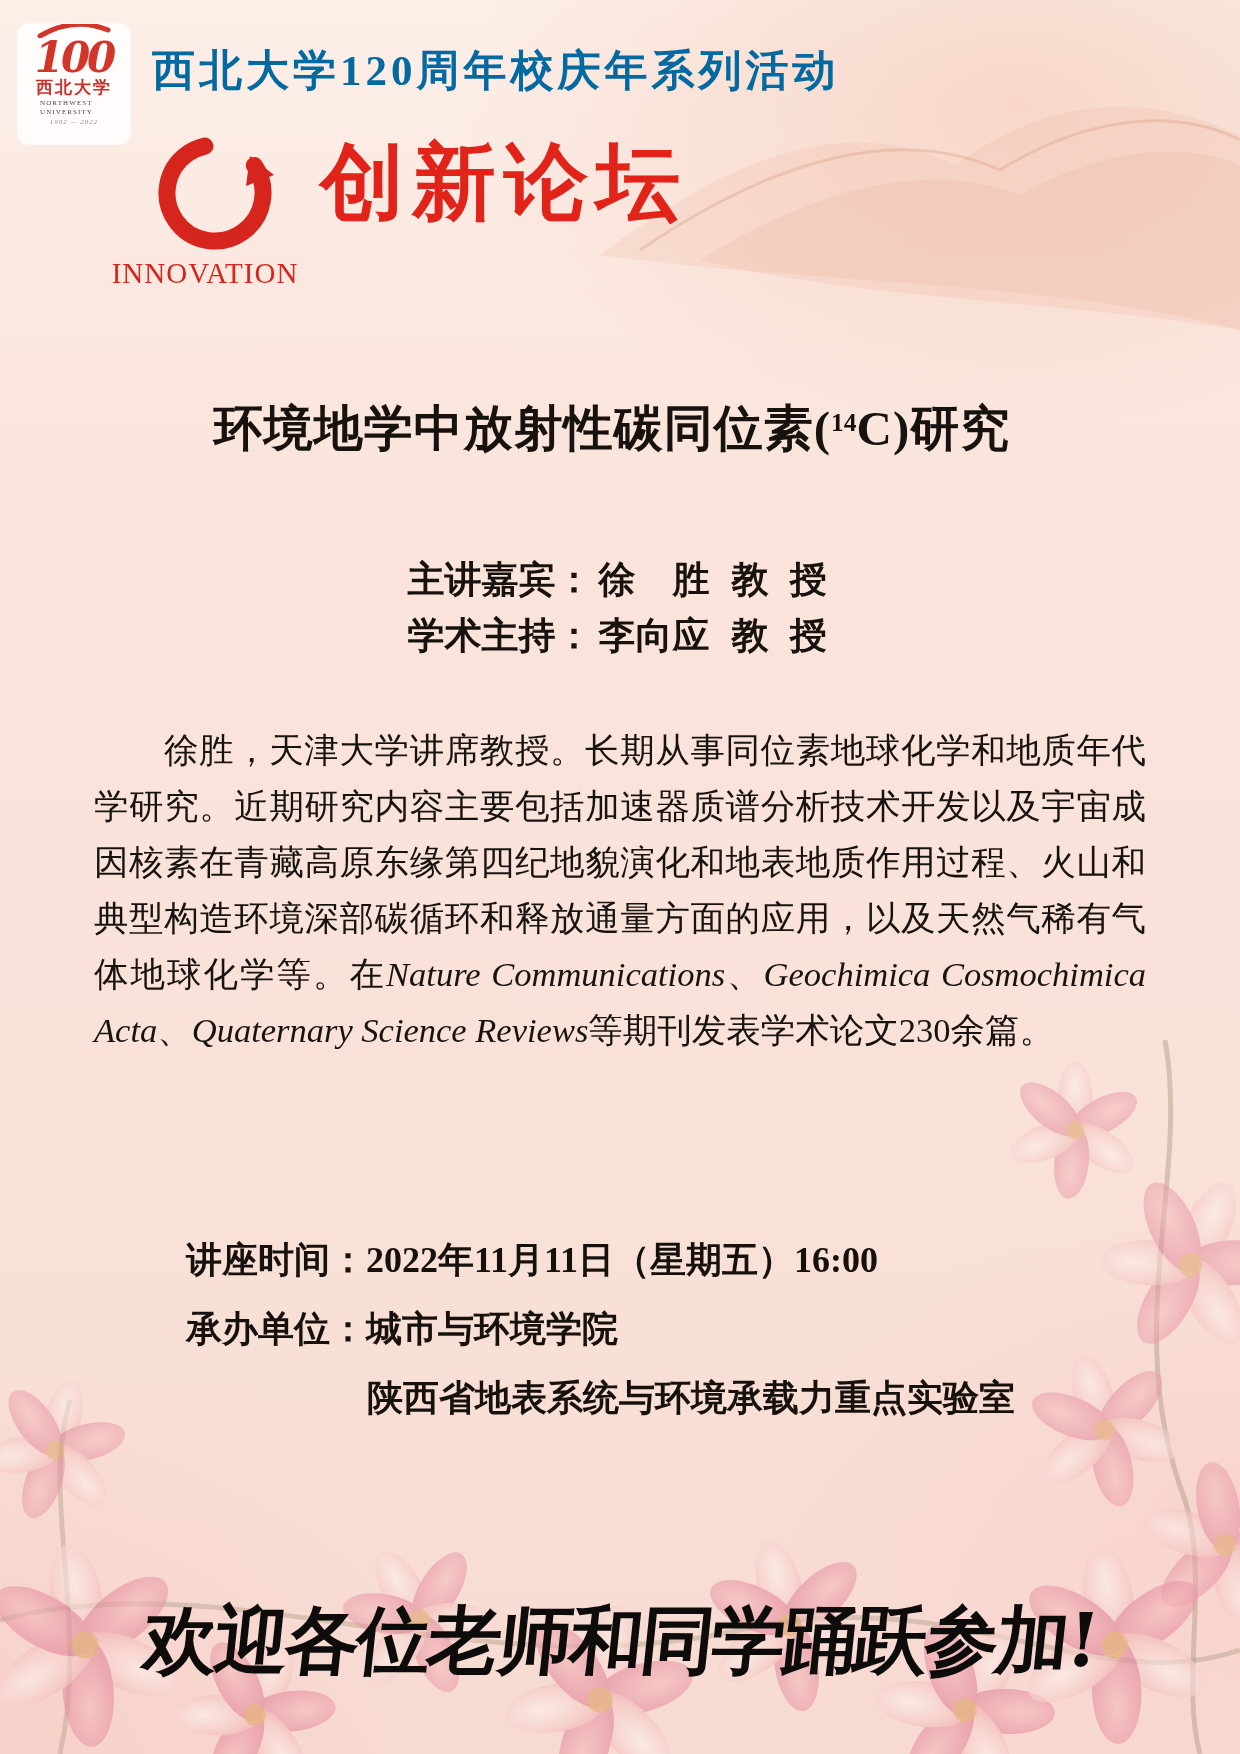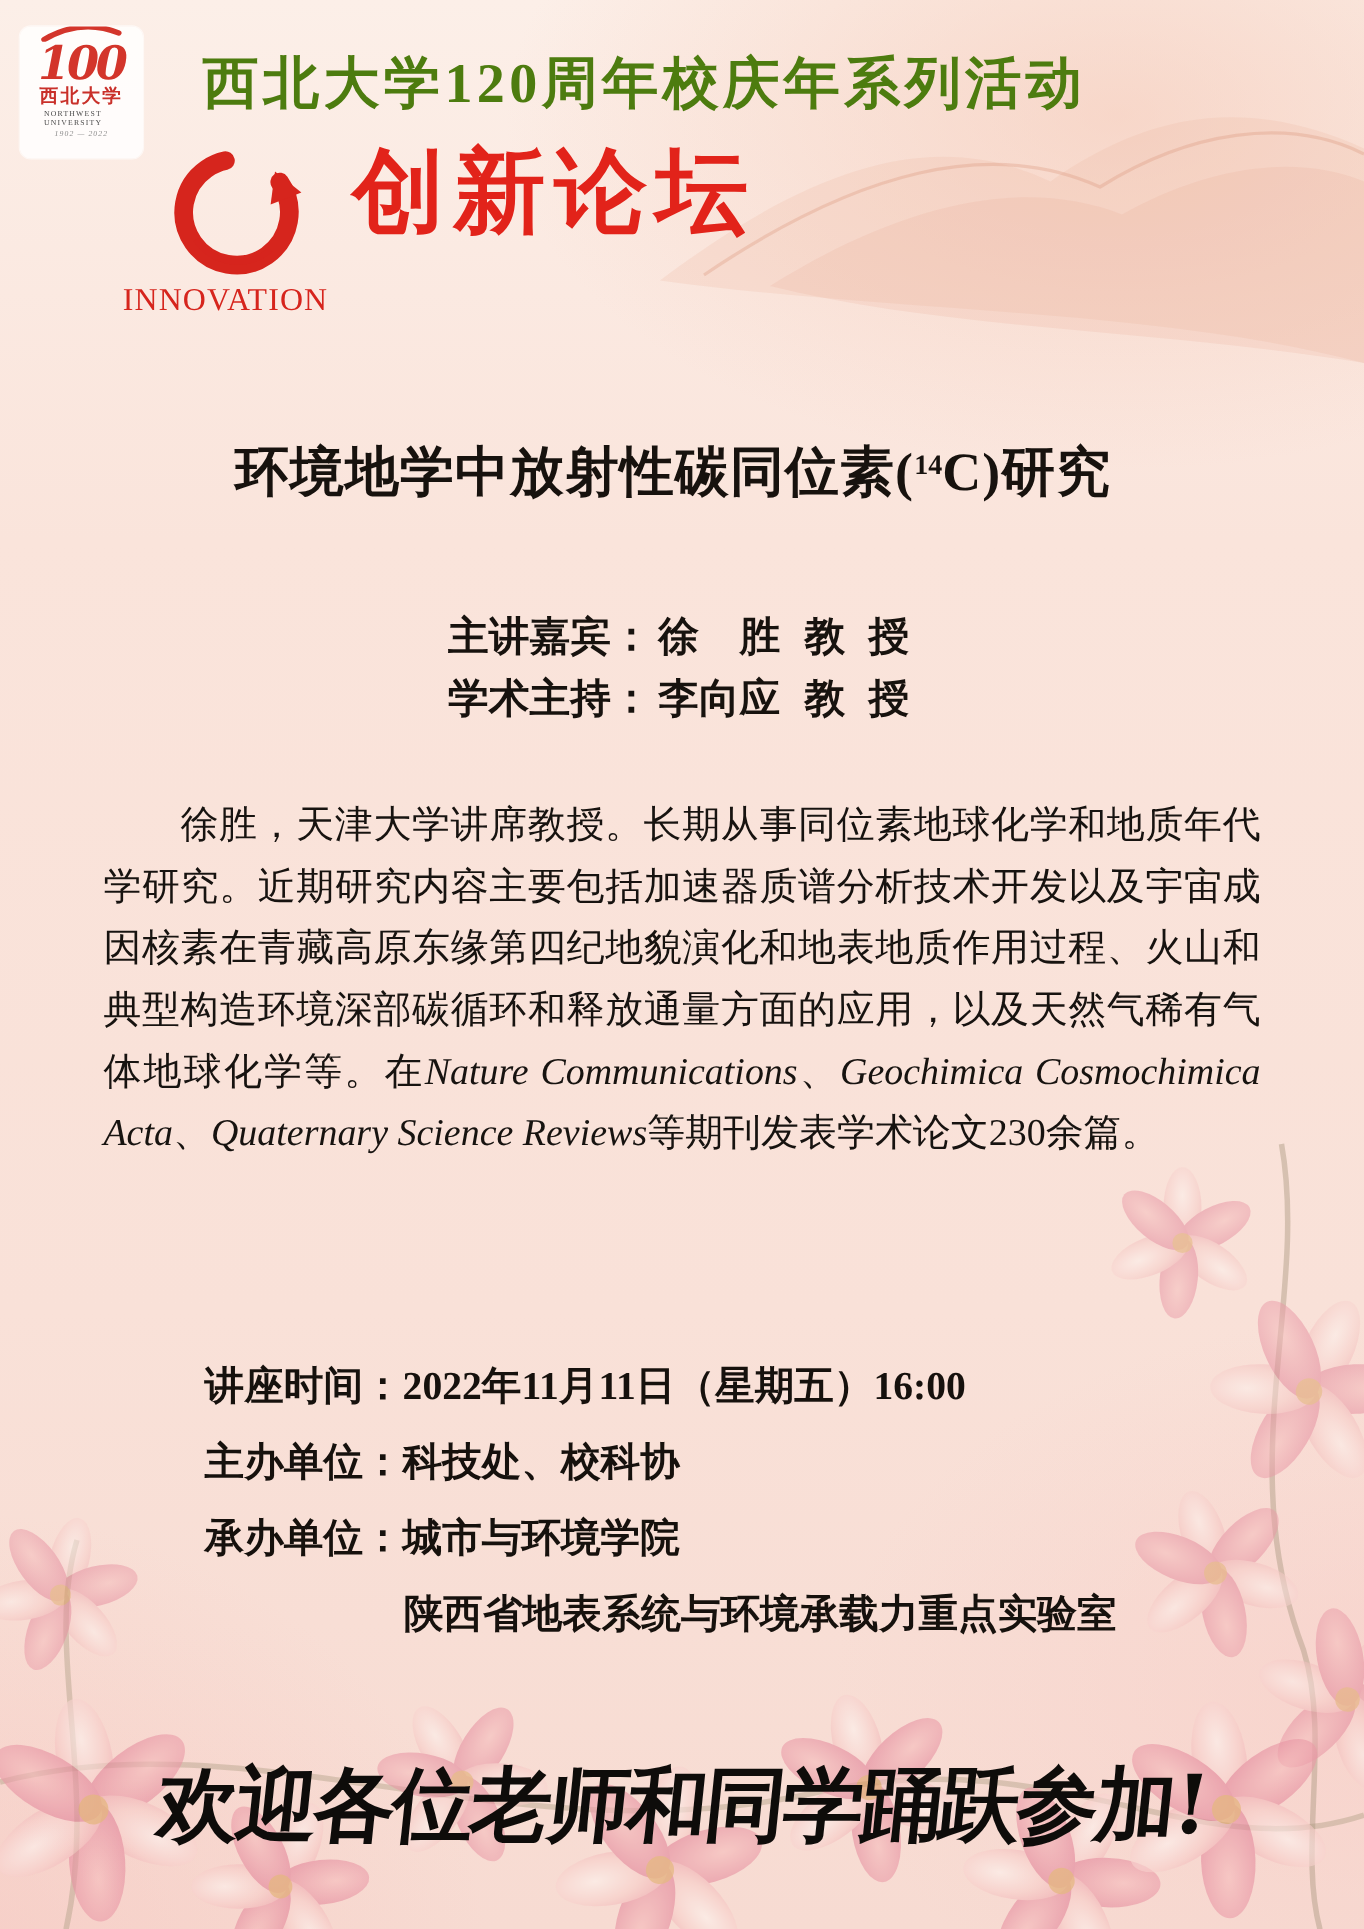--- a/index.html
+++ b/index.html
@@ -20,30 +20,30 @@
   .univ-logo{position:absolute;left:18px;top:24px;width:112px;height:120px;
     background:rgba(255,253,252,.95);border-radius:10px;
     display:flex;flex-direction:column;align-items:center;justify-content:flex-start;gap:1px;
     box-shadow:0 0 0 1px rgba(255,255,255,.6);}
   .logo-num{font-size:42px;line-height:38px;font-weight:bold;font-style:italic;
     color:#d3352b;letter-spacing:-3px;font-family:"DejaVu Serif",serif;}
   .logo-cn{font-size:17px;font-weight:bold;color:#c9302a;letter-spacing:2px;line-height:20px;}
   .logo-en{font-size:7px;color:#4a4a4a;letter-spacing:1.1px;line-height:9px;padding-left:22px;}
   .logo-years{font-size:7px;color:#8a8a8a;letter-spacing:1px;line-height:9px;font-style:italic;}
 
-  .series-title{position:absolute;left:152px;top:42px;font-size:51px;font-weight:bold;
-    color:#4d7c0f;letter-spacing:4px;white-space:nowrap;margin-left:32px;}
+  .series-title{position:absolute;left:152px;top:42px;font-size:43px;font-weight:bold;
+    color:#0369a1;letter-spacing:4px;white-space:nowrap;}
 
   .innovation-logo{position:absolute;left:150px;top:128px;width:130px;height:130px;}
   .innovation-label{position:absolute;left:92px;top:257px;width:226px;text-align:center;
     font-size:29px;color:#d6251d;letter-spacing:1px;font-family:"Liberation Serif",serif;}
 
   .forum-title{position:absolute;left:320px;top:134px;font-size:84px;line-height:96px;
     font-weight:900;color:#e2231a;letter-spacing:8px;white-space:nowrap;
-    font-family:Liberation Mono, monospace;}
+    font-family:Liberation Sans, sans-serif;}
   .lecture-number{position:absolute;left:742px;top:174px;font-size:57px;line-height:64px;
     font-weight:bold;color:#e2231a;white-space:nowrap;}
 
   .lecture-title{position:absolute;left:0;right:16px;top:396px;margin:0;text-align:center;
     font-size:49px;font-weight:bold;color:#17120e;letter-spacing:1px;}
   .lecture-title .sup{font-size:.52em;position:relative;top:-.55em;letter-spacing:0;}
 
   .speakers{position:absolute;left:0;right:0;top:552px;text-align:center;
     font-size:37px;font-weight:bold;color:#17120e;line-height:56px;}
   .speakers .name{margin-left:6px;}
@@ -138,20 +138,19 @@
 
   <div class="speakers">
     <div><span>主讲嘉宾：</span><span class="name">徐　胜</span><span class="ptitle">教 授</span></div>
     <div><span>学术主持：</span><span class="name">李向应</span><span class="ptitle">教 授</span></div>
   </div>
 
   <p class="bio"><span>徐胜，天津大学讲席教授。长期从事同位素地球化学和地质年代学研究。近期研究内容主要包括加速器质谱分析技术开发以及宇宙成因核素在青藏高原东缘第四纪地貌演化和地表地质作用过程、火山和典型构造环境深部碳循环和释放通量方面的应用，以及天然气稀有气体地球化学等。在</span><span class="it">Nature Communications</span><span>、</span><span class="it">Geochimica Cosmochimica Acta</span><span>、</span><span class="it">Quaternary Science Reviews</span><span>等期刊发表学术论文230余篇。</span></p>
 
   <div class="details">
     <div class="row"><span>讲座时间：</span><span>2022年11月11日（星期五）16:00</span></div>
-    <div class="row"><span>主办单位：</span><span>科技处、校科协</span></div>
     <div class="row"><span>承办单位：</span><span>城市与环境学院</span></div>
     <div class="row indent"><span></span><span>陕西省地表系统与环境承载力重点实验室</span></div>
   </div>
 
   <p class="welcome">欢迎各位老师和同学踊跃参加!</p>
 
 </div>
 
 </body></html>

